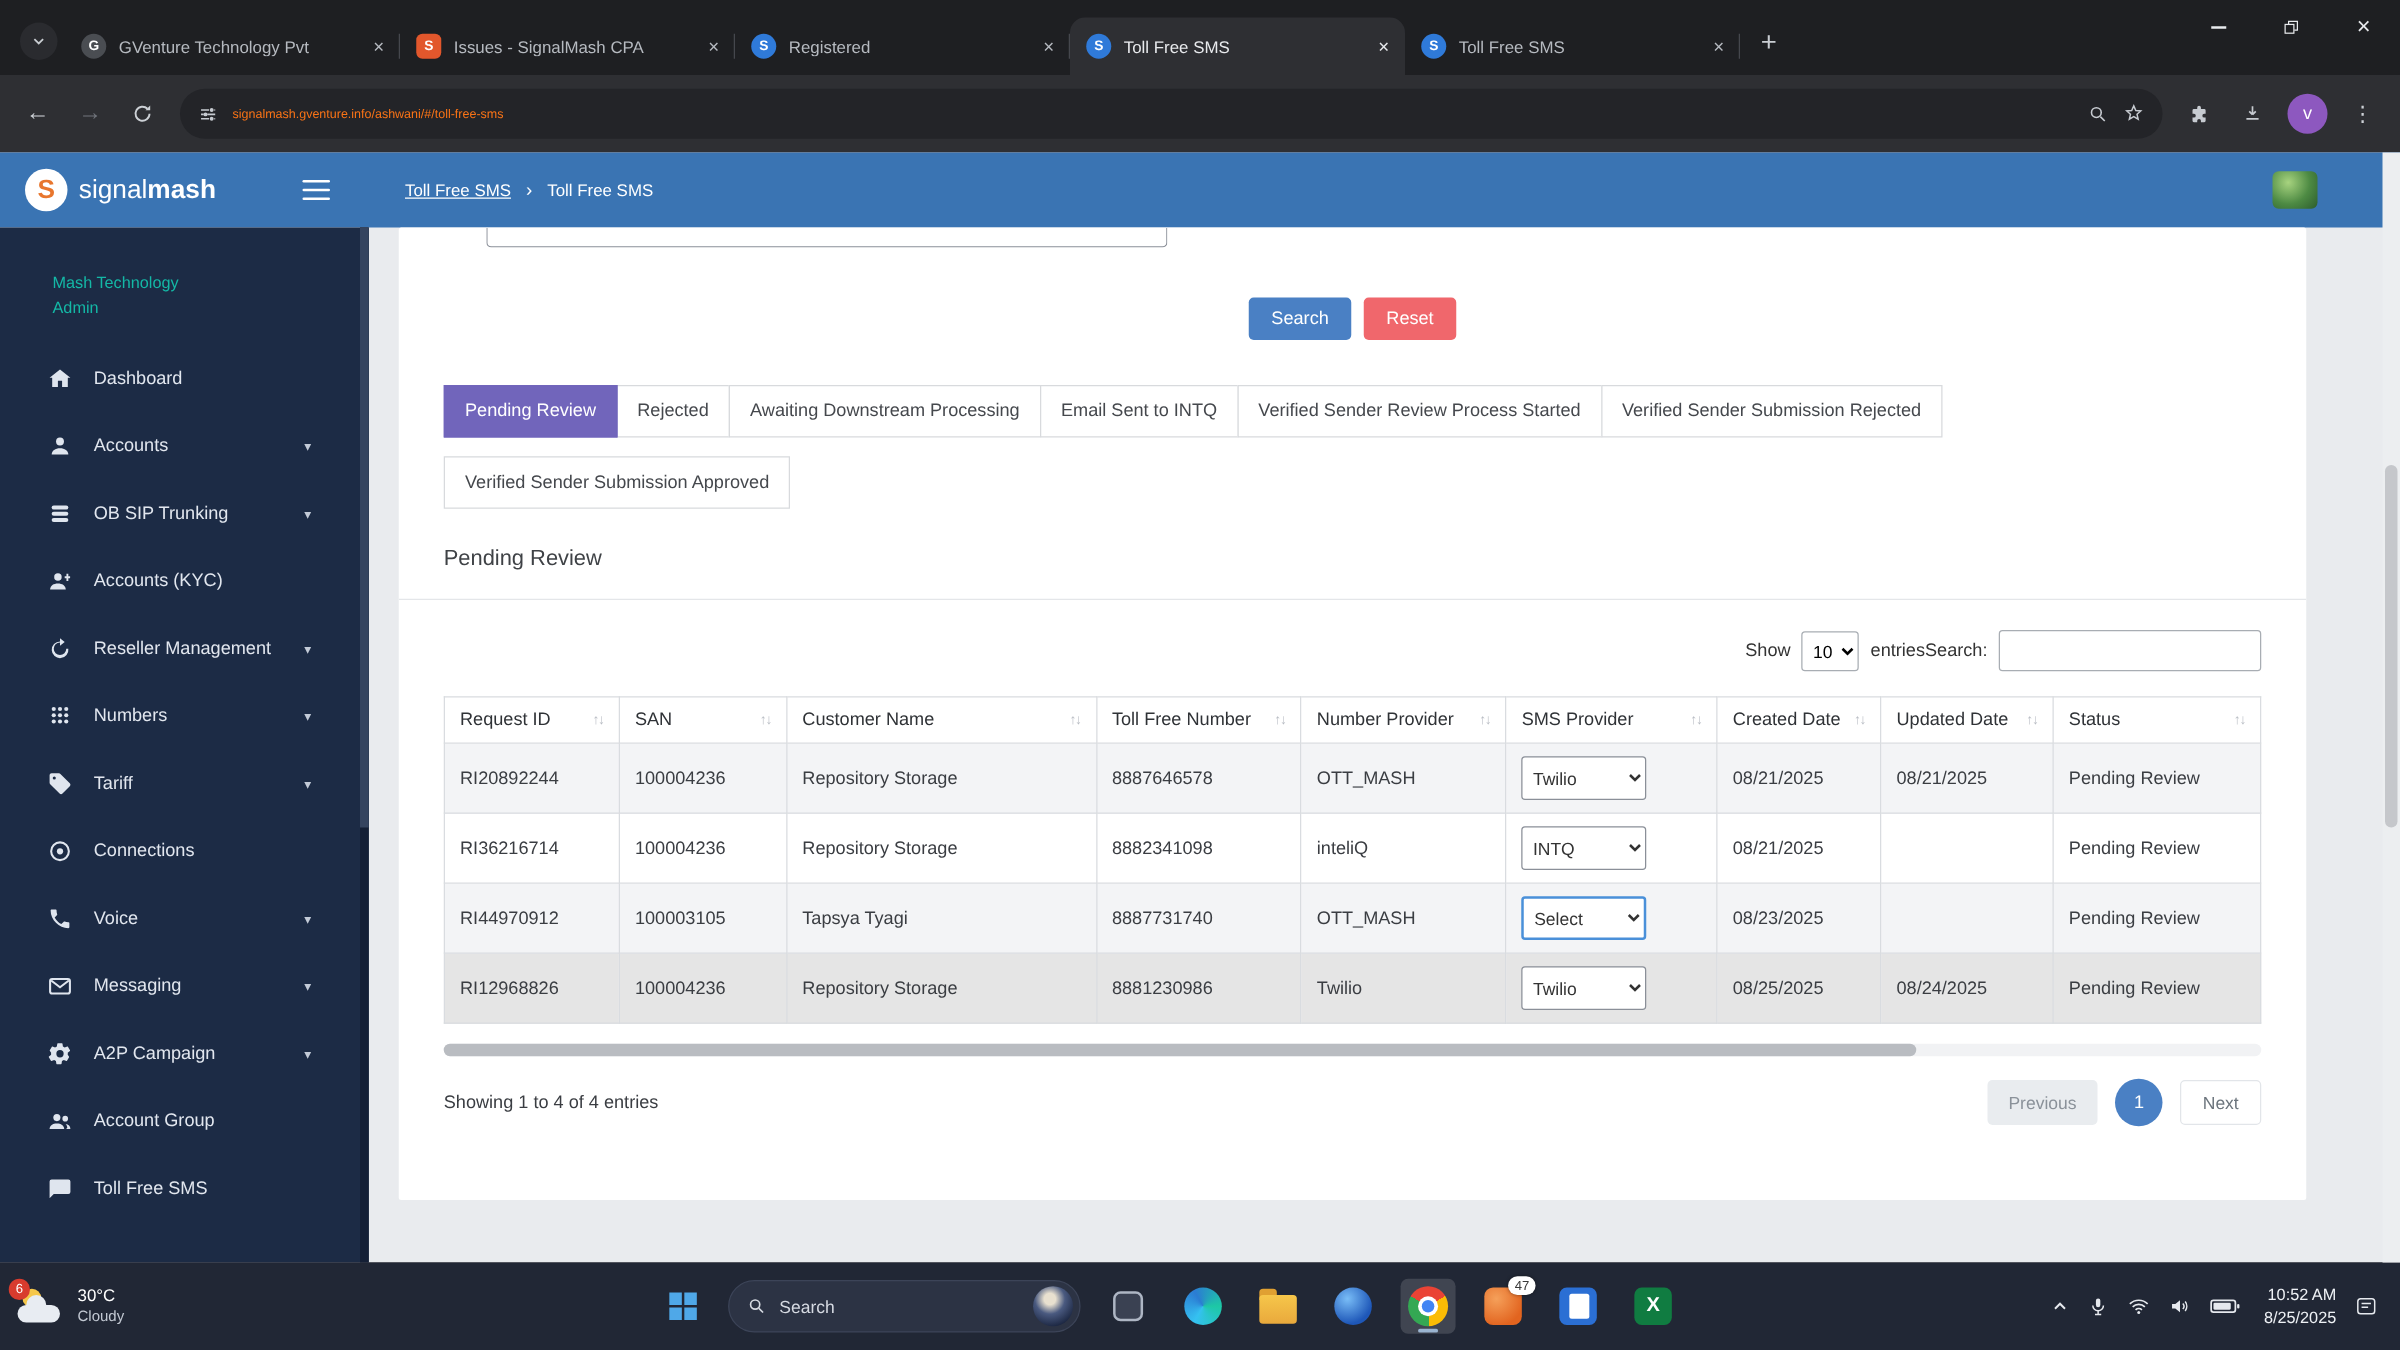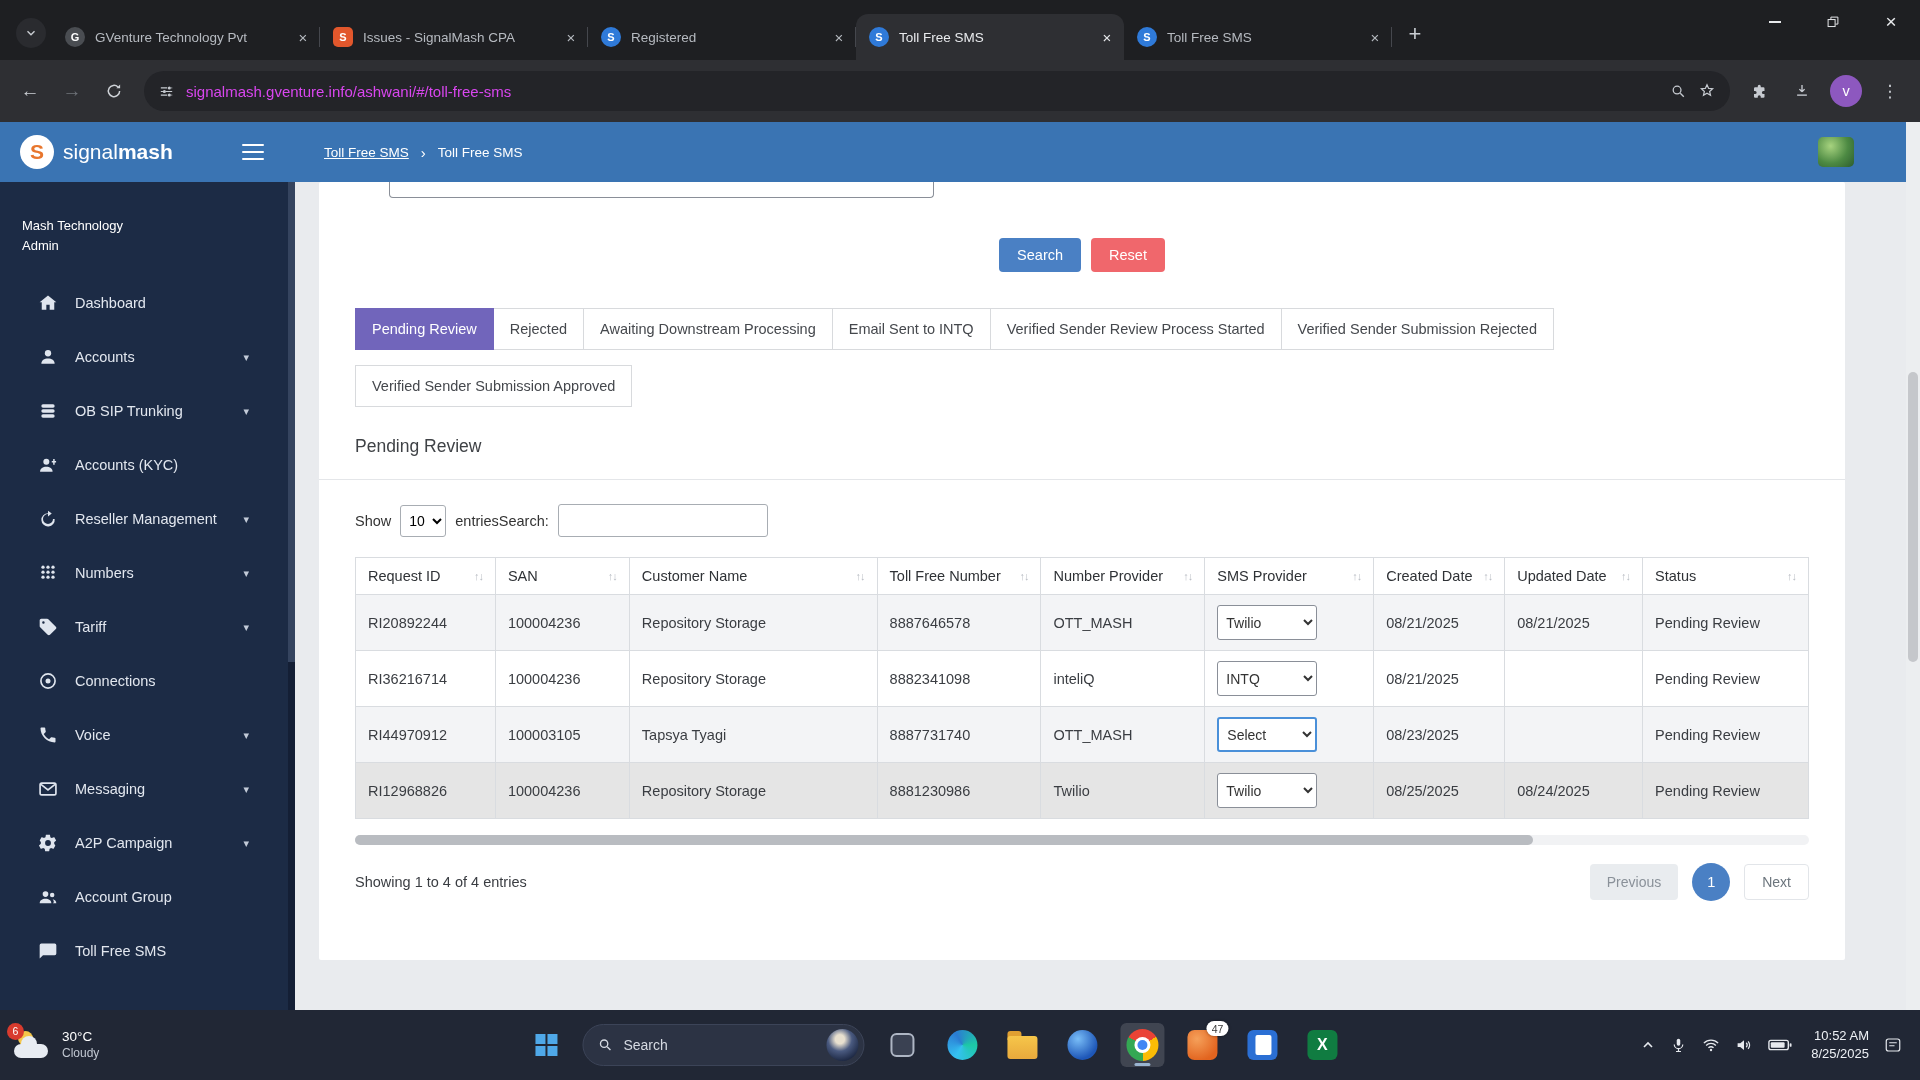--- a/index.html
+++ b/index.html
@@ -24,63 +24,63 @@
   .winbtn{width:58px;height:44px;display:flex;align-items:center;justify-content:center;color:#e8eaed}
   .min-bar{width:12px;height:1.6px;background:#e8eaed}
   .close-x::after{content:"×";font-size:19px}
 
   .toolbar{height:62px;background:#2e2f33;display:flex;align-items:center;padding:0 10px;gap:2px}
   .tbtn{width:40px;height:40px;border-radius:50%;display:flex;align-items:center;justify-content:center;color:#cdd1d6;font-size:19px;flex:none}
   .tbtn.dis{color:#70747b}
   .arrow-back::after{content:"←"}
   .arrow-fwd::after{content:"→"}
   .omnibox{flex:1;height:40px;background:#232428;border-radius:20px;display:flex;align-items:center;padding:0 14px;margin:0 8px;gap:11px;min-width:0}
-  .url{color:#d946ef;font-size:15px;flex:1;white-space:nowrap;overflow:hidden}
+  .url{color:#f97316;font-size:10px;flex:1;white-space:nowrap;overflow:hidden}
   .avatarbtn{width:32px;height:32px;border-radius:50%;background:#8d58bf;color:#fff;display:flex;align-items:center;justify-content:center;font-size:14.5px;margin:0 6px}
   .kebab{color:#cdd1d6;font-size:17px;letter-spacing:0}
   .kebab::after{content:"\22EE"}
 
   
   .page{height:888px;display:flex;flex-direction:column;position:relative;background:#e9ebee}
   .appheader{height:60px;background:#3a74b3;display:flex;align-items:center;flex:none}
   .logo{display:flex;align-items:center;gap:9px;padding-left:20px;width:218px}
   .logo-icon{width:34px;height:34px;border-radius:50%;background:#fff;color:#e8762d;font-weight:bold;font-size:21px;display:flex;align-items:center;justify-content:center}
   .logo-text{color:#fff;font-size:21px;white-space:nowrap}
   .logo-text b{font-weight:bold}
   .hamburger{width:40px;height:40px;display:flex;flex-direction:column;justify-content:center;gap:4.5px;margin-left:24px}
   .hamburger span{display:block;width:22px;height:2.6px;background:#fff;border-radius:2px}
   .breadcrumb{margin-left:42px;color:#fff;font-size:13.5px;display:flex;gap:12px;align-items:center}
   .crumb-parent{text-decoration:underline}
   .crumb-sep::after{content:"\203A";font-size:15px}
   .header-avatar{margin-left:auto;margin-right:66px;width:36px;height:30px;border-radius:5px;background:radial-gradient(circle at 35% 30%,#a7d37f,#4d8a43 55%,#2c5c2e)}
 
   .pagebody{flex:1;display:flex;min-height:0}
   .sidebar{width:295px;background:#1c2b45;position:relative;flex:none;padding-top:28px}
-  .org{padding:6px 20px 20px 22px;color:#ffffff;font-size:13px;line-height:1.55}
+  .org{padding:6px 20px 20px 42px;color:#14b8a6;font-size:13px;line-height:1.55}
   .navitem{height:54px;display:flex;align-items:center;gap:17px;padding:0 46px 0 38px;color:#e2e7ef;font-size:14.5px}
   .navitem svg{flex:none}
   .navitem .label{white-space:nowrap}
   .chev{margin-left:auto;color:#c3cbd8;font-size:11px}
   .chev::after{content:"\25BE"}
   .side-scroll{position:absolute;top:0;right:0;width:7px;height:100%;background:#141f35}
   .side-thumb{width:7px;height:480px;background:#35445f}
 
   .main{flex:1;padding:0 75px 0 24px;min-width:0}
   .card{background:#fff;height:778px;border-radius:2px;overflow:hidden}
   .partial-input{width:545px;height:16px;margin-left:70px;border:1px solid #8a8f98;border-top:none;border-radius:0 0 4px 4px}
   .btnrow{display:flex;justify-content:center;gap:10px;margin-top:40px}
   .btn{border:none;border-radius:4px;padding:9px 18px;font-size:14.5px;color:#fff;font-family:inherit}
   .btn-search{background:#4a80c4}
   .btn-reset{background:#f0676c}
   .statustabs{display:flex;flex-wrap:wrap;padding-left:36px;padding-right:30px;margin-top:36px}
   .stab{border:1px solid #d8dadd;background:#fff;color:#45484d;font-size:14.5px;padding:12px 16px;margin:0 -1px 15px 0;white-space:nowrap}
   .stab.active{background:#7165bb;border-color:#7165bb;color:#fff;position:relative;z-index:1}
   .section-title{font-size:17.5px;color:#3f4246;margin:14px 0 0 36px}
   .divider{border-top:1px solid #e4e6e9;margin-top:22px}
-  .controls{display:flex;align-items:center;justify-content:flex-start;margin:24px 36px 0}
+  .controls{display:flex;align-items:center;justify-content:flex-end;margin:24px 36px 0}
   .show,.tsearch{display:flex;align-items:center;gap:9px;font-size:14.5px;color:#333}
   .show select{height:32px;border:1px solid #a8adb3;border-radius:3px;padding:0 4px;font-size:14px;background:#fff;font-family:inherit}
   .tsearch input{width:210px;height:33px;border:1px solid #a8adb3;border-radius:3px;padding:0 8px;font-size:14px;font-family:inherit}
   .dtable{margin:20px 36px 0;border-collapse:collapse;table-layout:fixed}
   .dtable th,.dtable td{border:1px solid #d9dce0;padding:10px 12px;font-size:14.5px;text-align:left;vertical-align:middle}
   .dtable th{color:#2f3236;font-weight:normal}
   .dtable td{color:#3a3d42;height:53px}
   .th-flex{display:flex;justify-content:space-between;align-items:center;gap:4px}
   .sort{color:#b9bdc4;font-size:11px;letter-spacing:-1px;flex:none}
   .sort::after{content:"↑↓"}

